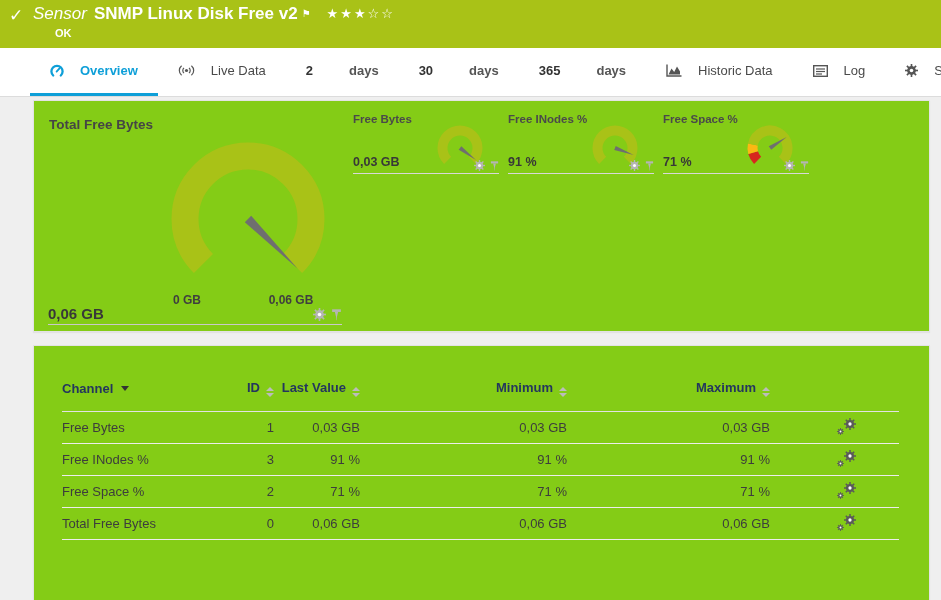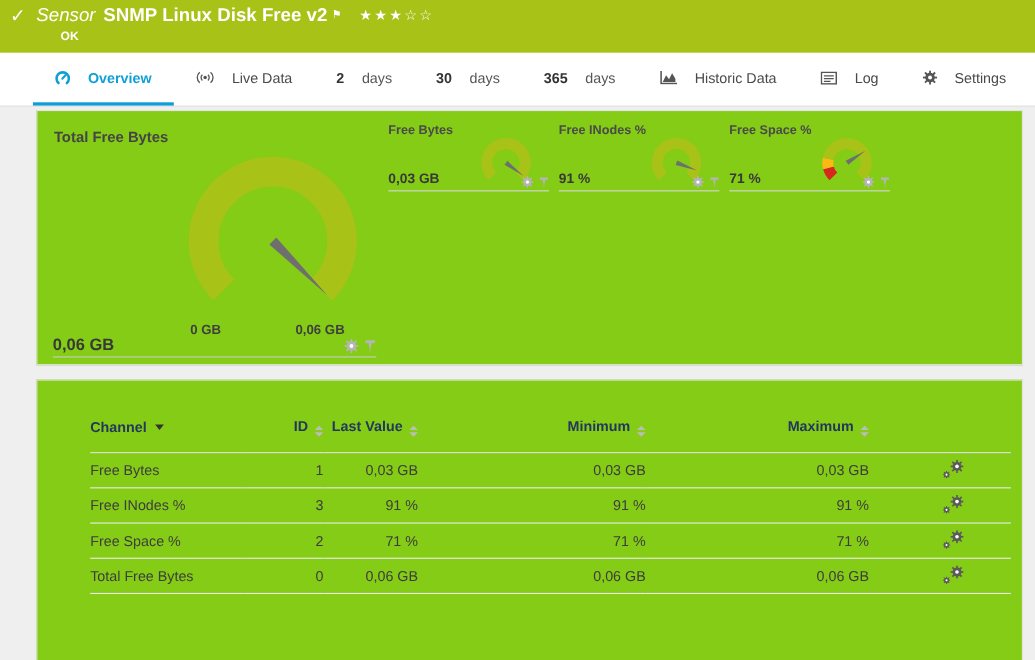--- a/index.html
+++ b/index.html
@@ -18,21 +18,21 @@
   .flag { font-size:10px; vertical-align:top; margin-left:4px; cursor:pointer; }
   .stars { margin-left:16px; font-size:13px; letter-spacing:2px; vertical-align:1px; cursor:pointer; }
   .status { font-size:11px; font-weight:700; margin-top:2px; margin-left:22px; }
   
   .tabbar { position:absolute; left:0; top:48px; width:941px; height:49px; background:#fff;
             border-bottom:1px solid #dcdcdc; display:flex; align-items:stretch; padding-left:30px; }
   .tab { display:flex; align-items:center; gap:16px; padding:0 20px; font-size:13px; color:#4a4a4a;
          cursor:pointer; border-bottom:3px solid transparent; white-space:nowrap; }
   .tab.active { color:#0e9fd8; font-weight:700; border-bottom-color:#0e9fd8; }
   .tab .t-num { font-weight:700; color:#333; }
-  .tab .t-unit { color:#555; margin-left:0; }
+  .tab .t-unit { color:#555; margin-left:20px;font-weight:bold; }
   .tab svg { flex:none; }
   
   .panel { position:absolute; left:33px; width:897px; background:#84cc16;
            border:1px solid #e3e3e3; box-shadow:0 1px 1px rgba(0,0,0,.05); }
   .panel-gauges { top:100px; height:232px; }
   .panel-table  { top:345px; height:262px; }
   
   .gauge-title-main { position:absolute; left:15px; top:16px; font-size:13.5px; font-weight:700; color:#454545; }
   .gauge-svg-main { position:absolute; left:134px; top:38px; }
   .scale { position:absolute; top:192px; transform:translateX(-50%); font-size:12px; color:#3f3f3f;font-weight:bold; }
@@ -42,21 +42,21 @@
   .g-icons { position:absolute; right:0; bottom:3px; color:#b5b5b5; display:flex; gap:5px; align-items:flex-end; }
   .g-icons svg { cursor:pointer; }
   
   .sg { position:absolute; top:12px; width:146px; height:61px; border-bottom:1px solid #d8d8d8; }
   .sg1 { left:319px; } .sg2 { left:474px; } .sg3 { left:629px; }
   .sg-title { font-size:11.5px; font-weight:700; color:#4a4a4a; }
   .sg-svg { position:absolute; left:81px; top:9px; }
   .sg-value { position:absolute; left:0; top:42px; font-size:12.5px; font-weight:700; color:#383838; }
   .sg .g-icons { bottom:2px; }
   
-  .panel-table table { width:837px; margin-left:48px; border-collapse:collapse; table-layout:fixed; }
+  .panel-table table { width:837px; margin-left:28px; border-collapse:collapse; table-layout:fixed; }
   th { font-size:13px; font-weight:700; color:#24365e; text-align:right;
        padding:34px 0 14px; vertical-align:middle; border-bottom:1px solid #e2e2e2; cursor:pointer; }
   th.c-channel { text-align:left; }
   th.c-gear { cursor:default; }
   td { font-size:13px; color:#3d3d3d; height:32px; vertical-align:middle;
        border-bottom:1px solid #ececec; text-align:right; padding:0; }
   td.c-channel { text-align:left; }
   td.c-gear, th.c-gear { text-align:center; padding-left:24px; }
   tbody tr { cursor:pointer; }
   

